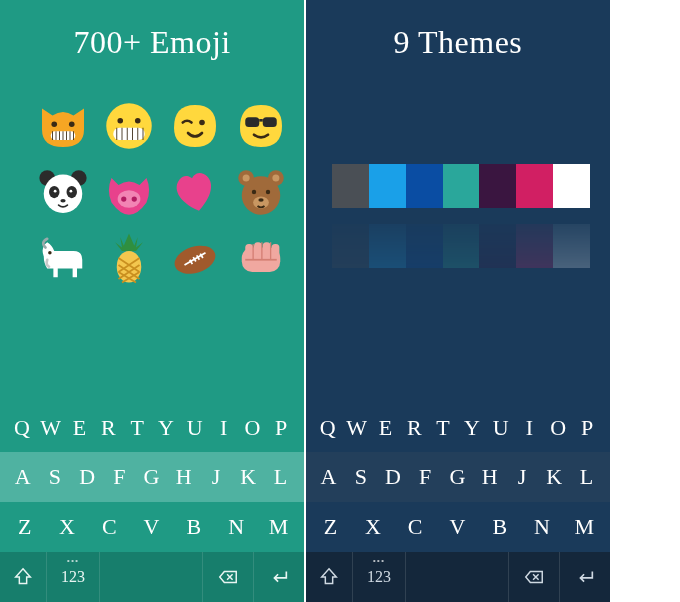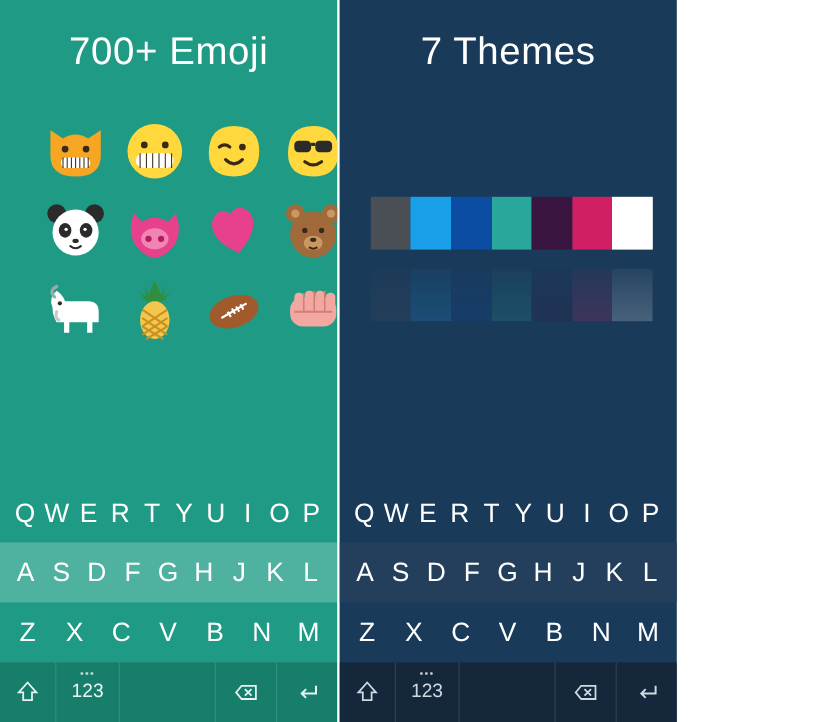--- a/index.html
+++ b/index.html
@@ -1,16 +1,16 @@
 <!DOCTYPE html>
 <html><head>
 <meta charset="utf-8">
 <style>
   html,body{margin:0;padding:0;width:680px;height:602px;font-family:-apple-system,"Helvetica Neue",Arial,sans-serif;overflow:hidden;background:#fff;}
-  .stage{display:flex;width:564px;height:602px;}
+  .stage{display:flex;width:610px;height:602px;font-family:Liberation Serif, serif;}
   .panel{position:relative;width:339px;height:602px;overflow:hidden;}
   .gap{width:2px;height:602px;background:#fff;}
   .panel-left{background:#1f9a84;}
   .panel-right{background:#1a3a5a;}
   .title{position:absolute;top:24px;left:0;right:0;text-align:center;color:#fff;font-weight:300;font-size:32px;letter-spacing:0.5px;}
   .emoji-grid{position:absolute;top:98px;left:35px;right:35px;display:grid;grid-template-columns:repeat(4,1fr);grid-template-rows:repeat(3,1fr);gap:10px;}
   .emoji-grid .e{display:flex;align-items:center;justify-content:center;}
   .emoji-grid svg{width:56px;height:56px;}
   .swatches{position:absolute;top:164px;left:26px;right:20px;height:60px;display:flex;}
   .sw{flex:1;height:44px;}
@@ -219,21 +219,21 @@
               <path d="M20 6 V13 H7 M11 9 L7 13 L11 17"></path>
             </svg>
           </div>
       </div>
     </div>
   </div>
 
   <div class="gap"></div>
 
   <div class="panel panel-right">
-    <div class="title">7 Themes</div>
+    <div class="title">9 Themes</div>
 
     <div class="swatches">
         <div class="sw" style="background: rgb(74, 79, 85);"></div>
         <div class="sw" style="background: rgb(26, 160, 232);"></div>
         <div class="sw" style="background: rgb(10, 77, 163);"></div>
         <div class="sw" style="background: rgb(42, 167, 155);"></div>
         <div class="sw" style="background: rgb(58, 21, 64);"></div>
         <div class="sw" style="background: rgb(209, 31, 99);"></div>
         <div class="sw" style="background: rgb(255, 255, 255);"></div>
       </div>

